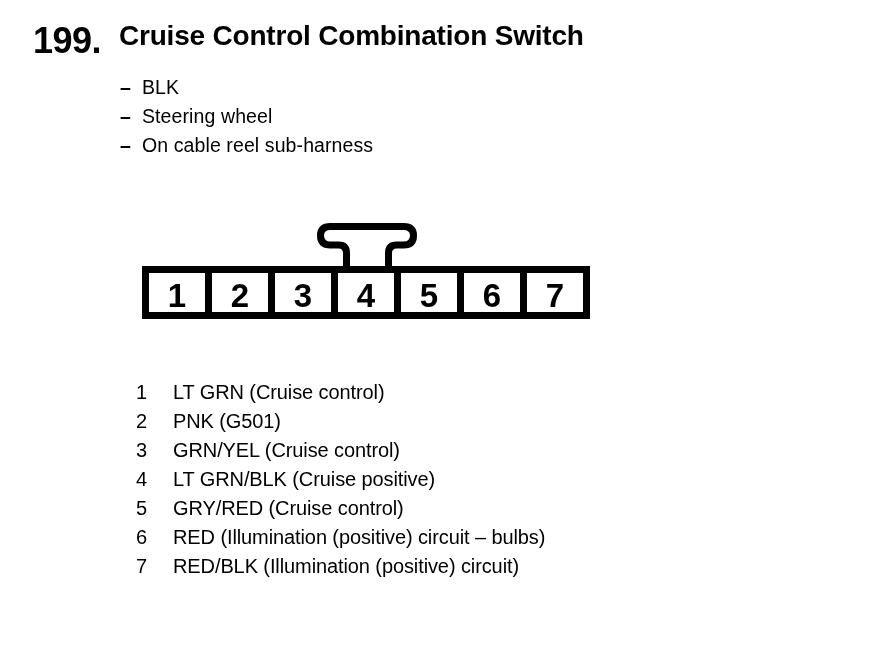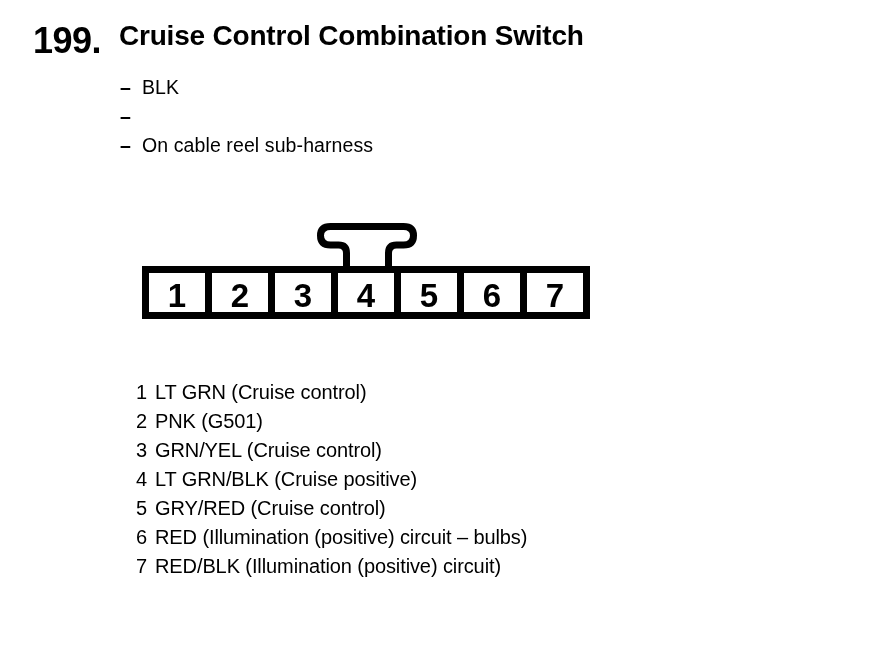--- a/index.html
+++ b/index.html
@@ -45,37 +45,38 @@
   }
 
   
   .pinout {
     position: absolute; left: 136px; top: 378px;
     margin: 0; padding: 0; list-style: none;
     font-size: 20px; line-height: 29px; letter-spacing: -0.1px;
   }
   .pin-row { display: flex; white-space: nowrap; }
   .pin-num { width: 12px; flex: none; }
-  .pin-desc { margin-left: 7px; }
+  .pin-desc { margin-left: 25px; }
 </style>
 </head>
 <body>
 
 <div class="page">
 
   <span class="figure-number">199.</span>
   <h1 class="figure-title">Cruise Control Combination Switch</h1>
 
   <ul class="attributes">
     <li class="attr-row">
       <span class="attr-dash">–</span>
       <span>BLK</span>
     </li>
     <li class="attr-row">
       <span class="attr-dash">–</span>
+      <span>Steering wheel</span>
     </li>
     <li class="attr-row">
       <span class="attr-dash">–</span>
       <span>On cable reel sub-harness</span>
     </li>
   </ul>
 
   <svg class="connector-svg" width="460" height="106" viewBox="0 0 460 106">
 
     <path d="M 210.5 53

